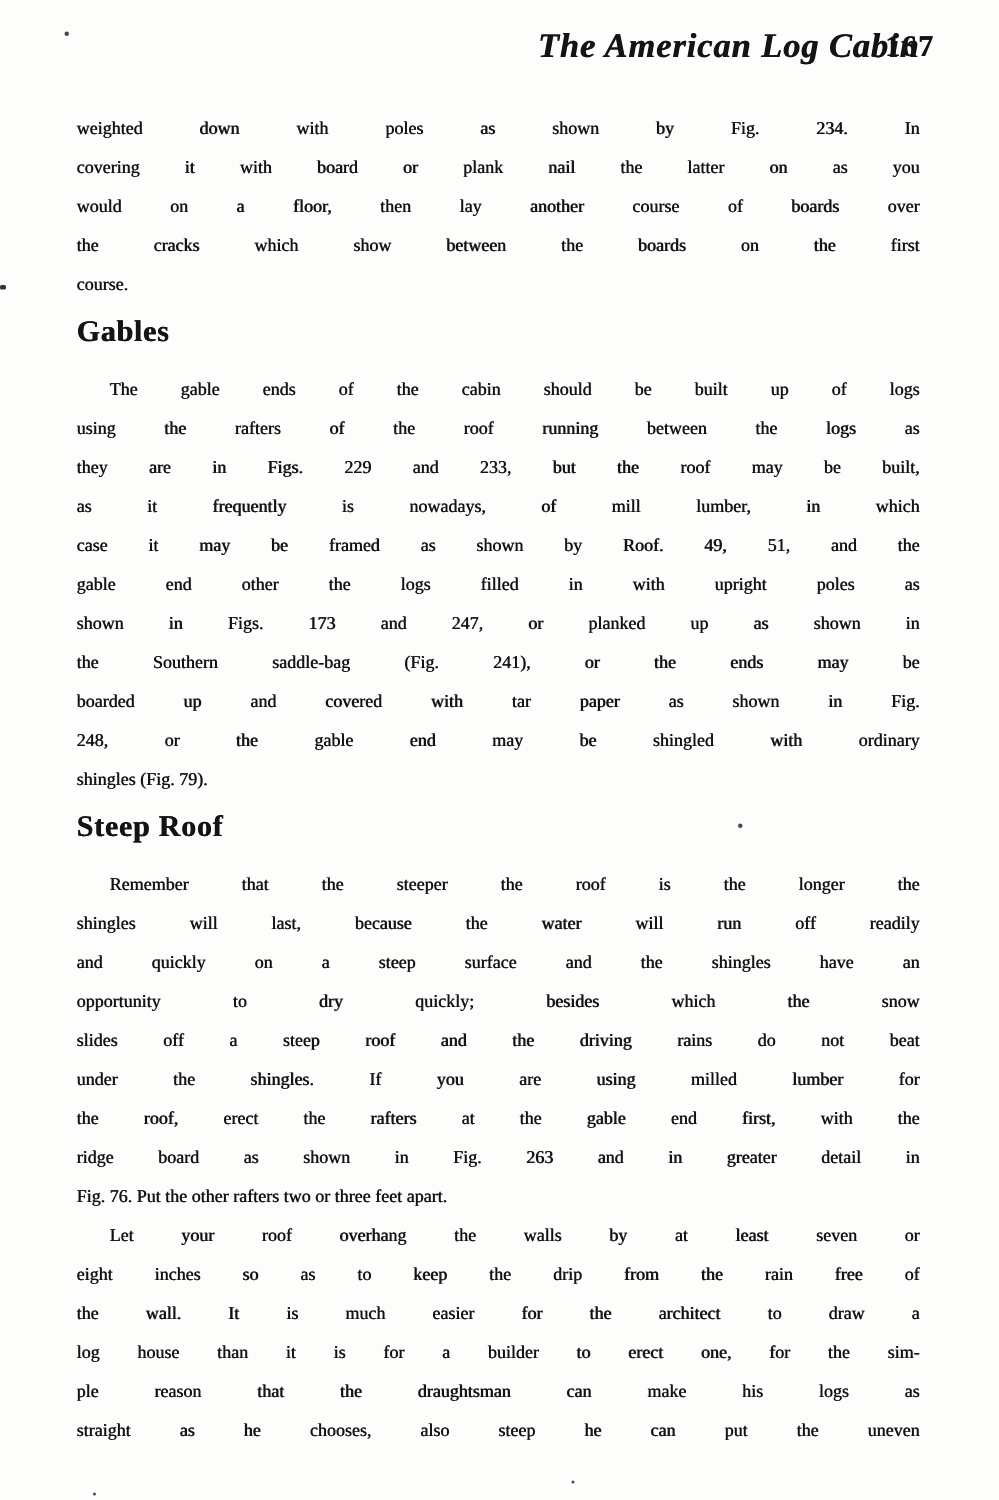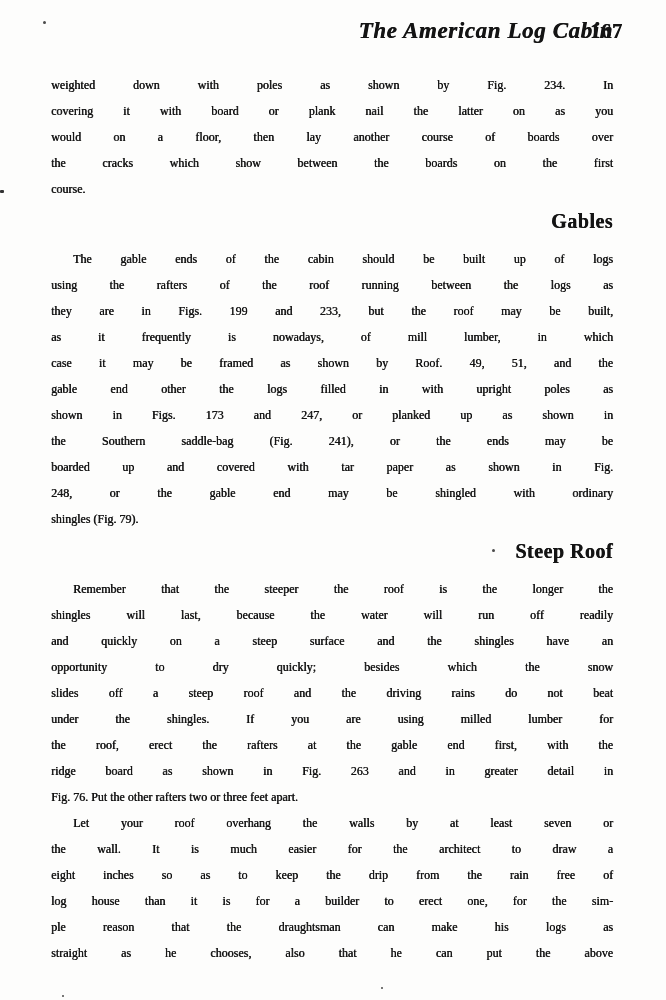--- a/index.html
+++ b/index.html
@@ -64,21 +64,21 @@
     text-align-last: left;
   }
   .para.indent .line:first-child {
     text-indent: 22px;
   }
   .heading {
     margin: 6px 0 12px 0;
     font-size: 20px;
     line-height: 26px;
     height: 26px;
-    text-align: right;
+    text-align: left;
     font-weight: bold;
     letter-spacing: 0.5px;
     text-shadow: 0.4px 0 0 currentColor;
   }
   
   .speck {
     position: absolute;
     background: #4a4a4a;
     border-radius: 50%;
   }
@@ -109,21 +109,21 @@
       <div class="line">would on a floor, then lay another course of boards over</div>
       <div class="line">the cracks which show between the boards on the first</div>
       <div class="line last">course.</div>
     </div>
 
     <h2 class="heading">Gables</h2>
 
     <div class="para indent">
       <div class="line">The gable ends of the cabin should be built up of logs</div>
       <div class="line">using the rafters of the roof running between the logs as</div>
-      <div class="line">they are in Figs. 199 and 233, but the roof may be built,</div>
+      <div class="line">they are in Figs. 229 and 233, but the roof may be built,</div>
       <div class="line">as it frequently is nowadays, of mill lumber, in which</div>
       <div class="line">case it may be framed as shown by Roof. 49, 51, and the</div>
       <div class="line">gable end other the logs filled in with upright poles as</div>
       <div class="line">shown in Figs. 173 and 247, or planked up as shown in</div>
       <div class="line">the Southern saddle-bag (Fig. 241), or the ends may be</div>
       <div class="line">boarded up and covered with tar paper as shown in Fig.</div>
       <div class="line">248, or the gable end may be shingled with ordinary</div>
       <div class="line last">shingles (Fig. 79).</div>
     </div>
 
@@ -136,21 +136,21 @@
       <div class="line">opportunity to dry quickly; besides which the snow</div>
       <div class="line">slides off a steep roof and the driving rains do not beat</div>
       <div class="line">under the shingles. If you are using milled lumber for</div>
       <div class="line">the roof, erect the rafters at the gable end first, with the</div>
       <div class="line">ridge board as shown in Fig. 263 and in greater detail in</div>
       <div class="line last">Fig. 76. Put the other rafters two or three feet apart.</div>
     </div>
 
     <div class="para indent">
       <div class="line">Let your roof overhang the walls by at least seven or</div>
+      <div class="line">eight inches so as to keep the drip from the rain free of</div>
       <div class="line">the wall. It is much easier for the architect to draw a</div>
-      <div class="line">eight inches so as to keep the drip from the rain free of</div>
       <div class="line">log house than it is for a builder to erect one, for the sim-</div>
       <div class="line">ple reason that the draughtsman can make his logs as</div>
-      <div class="line">straight as he chooses, also that he can put the above</div>
+      <div class="line">straight as he chooses, also steep he can put the uneven</div>
     </div>
 
   </main>
 </div>
 
 </body></html>

